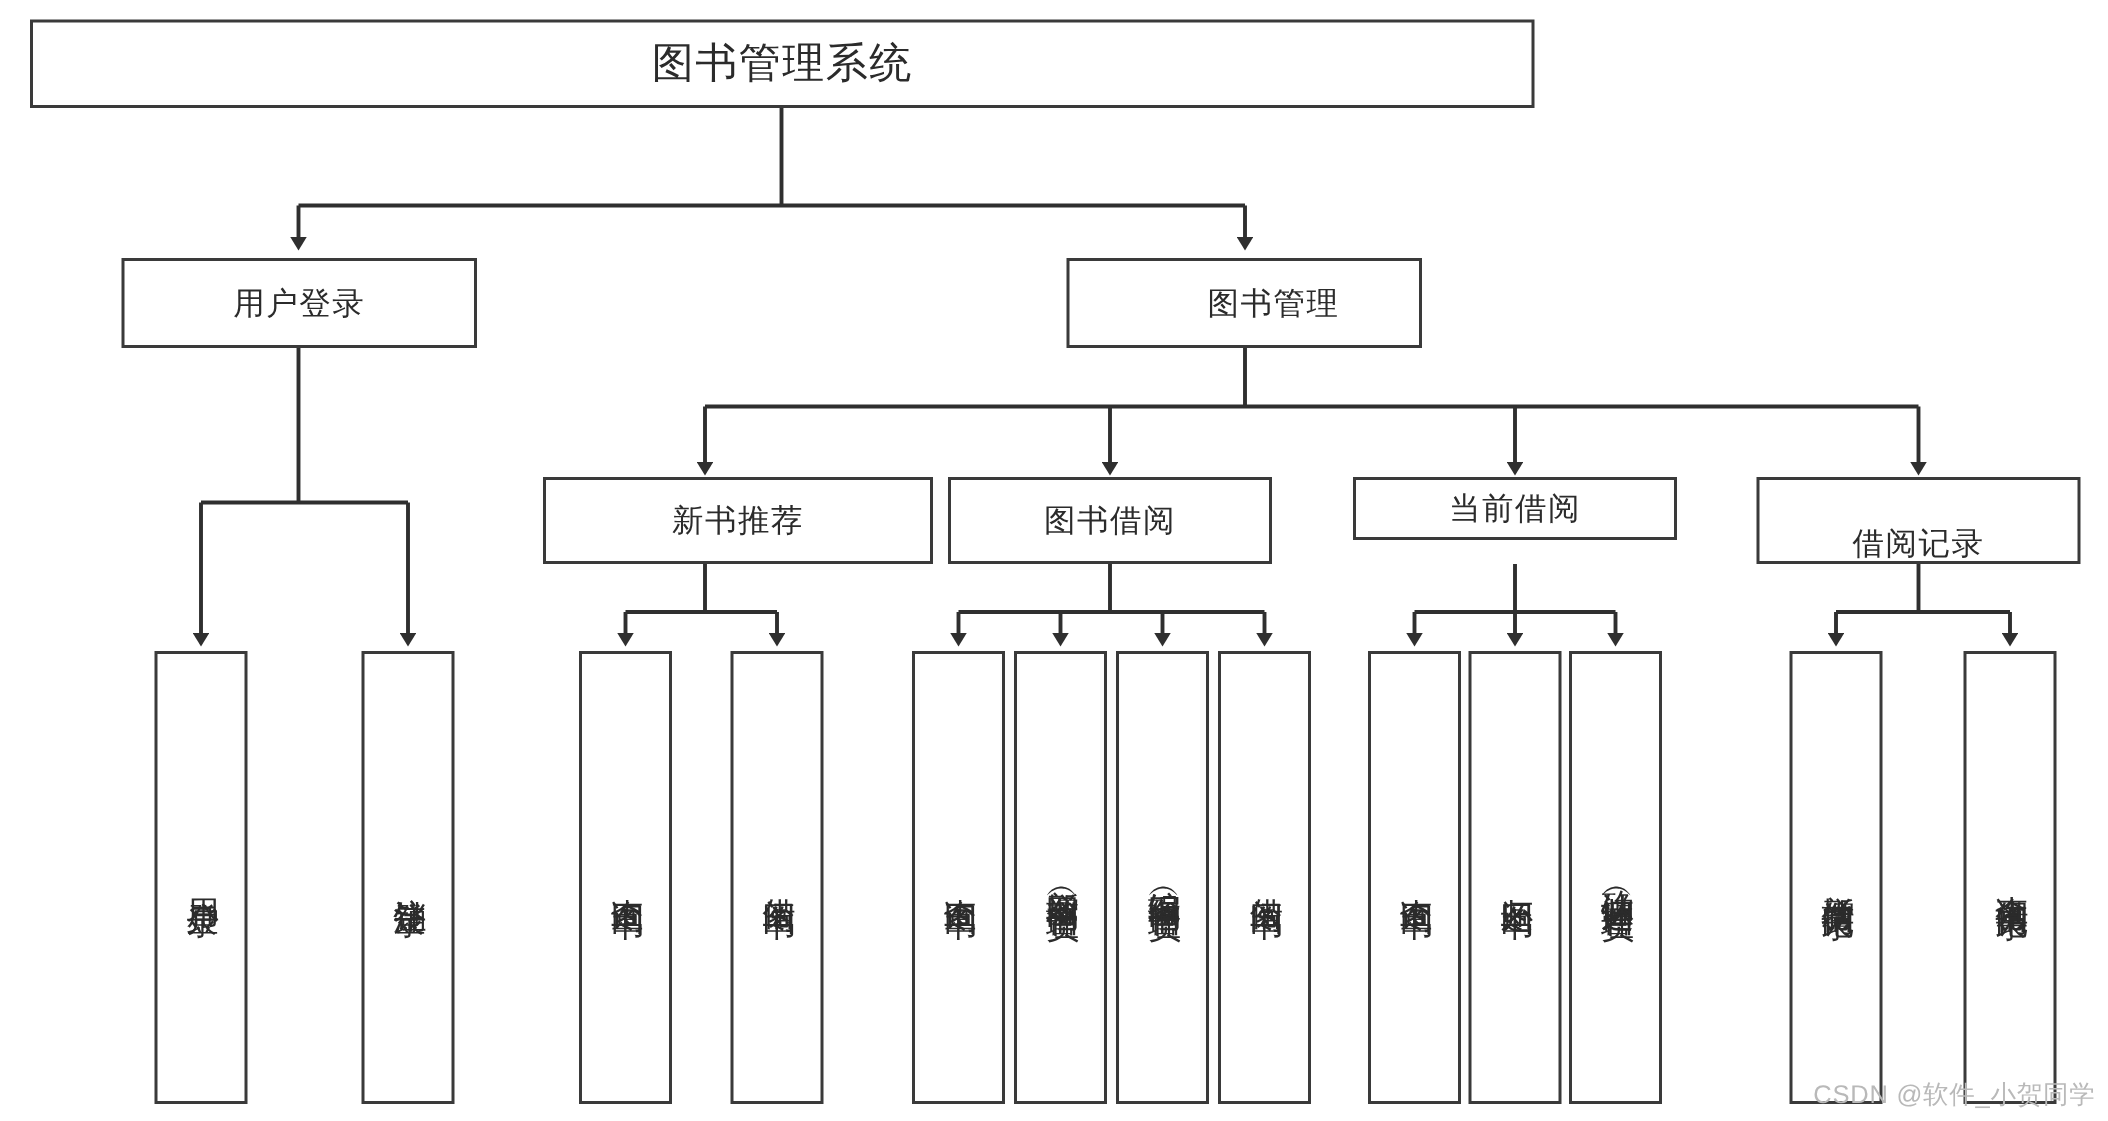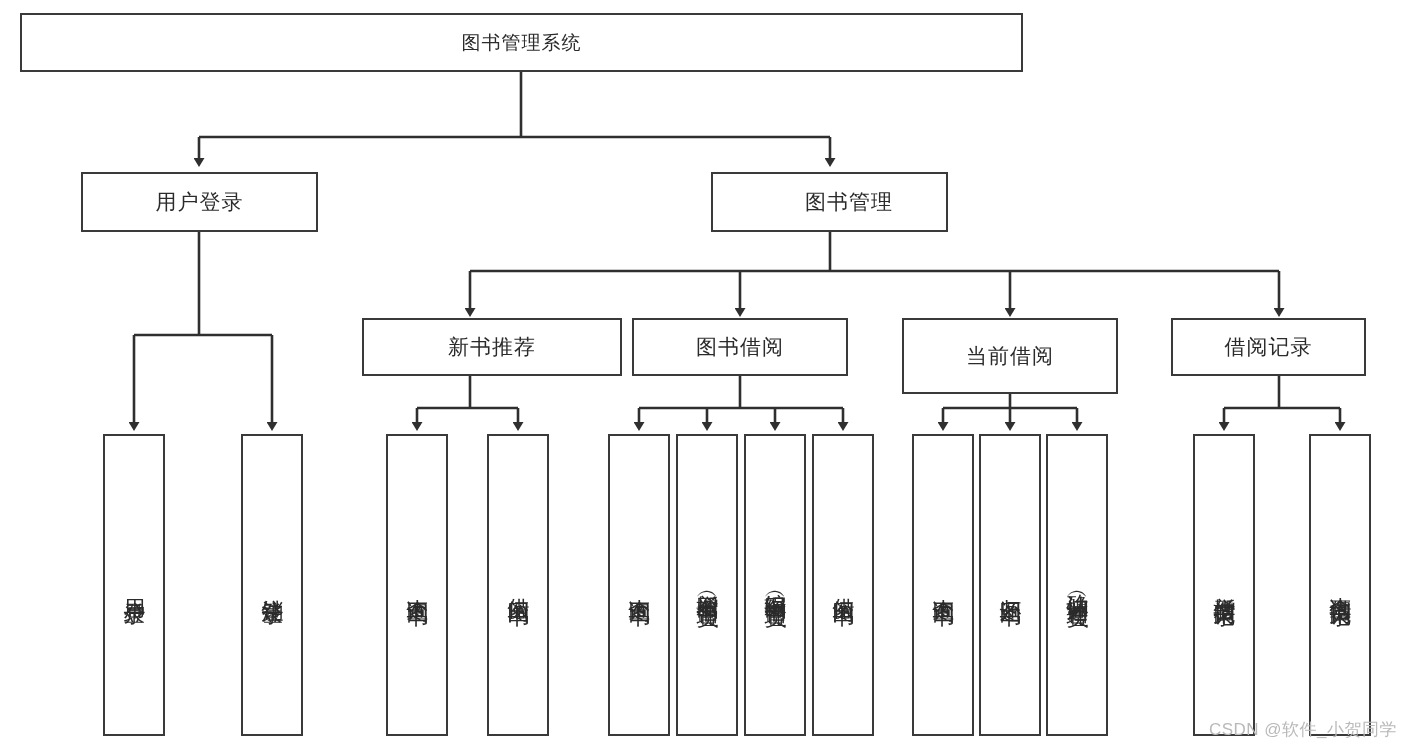--- a/index.html
+++ b/index.html
@@ -41,21 +41,21 @@
     text-align: center;
     line-height: 1.15;
     white-space: nowrap;
   }
   
   .node.h .lbl {
     font-size: 21px;
     letter-spacing: 1px;
   }
   .node.root .lbl {
-    font-size: 19px;
+    font-size: 28px;
     letter-spacing: 1px;
   }
   
   .node.v {
     align-items: center;
     justify-content: center;
   }
   .node.v .lbl {
     writing-mode: vertical-rl;
     text-orientation: upright;
@@ -141,24 +141,24 @@
   <div class="node h" style="left:711px; top:172px; width:237px; height:60px;padding-left:39px;">
     <span class="lbl">图书管理</span>
   </div>
 
   <div class="node h" style="left:362px; top:318px; width:260px; height:58px;">
     <span class="lbl">新书推荐</span>
   </div>
   <div class="node h" style="left:632px; top:318px; width:216px; height:58px;">
     <span class="lbl">图书借阅</span>
   </div>
-  <div class="node h" style="left:902px; top:318px; width:216px; height:76px;">
+  <div class="node h" style="left:902px; top:318px; width:216px; height:42px;">
     <span class="lbl">当前借阅</span>
   </div>
-  <div class="node h" style="left:1171px; top:318px; width:195px; height:58px;">
+  <div class="node h" style="left:1171px; top:318px; width:216px; height:58px;align-items:flex-end;">
     <span class="lbl">借阅记录</span>
   </div>
 
   <div class="node v" style="left:103px; top:434px; width:62px; height:302px;">
     <span class="lbl">用户登录</span>
   </div>
   <div class="node v" style="left:241px; top:434px; width:62px; height:302px;">
     <span class="lbl">注销登录</span>
   </div>
 

